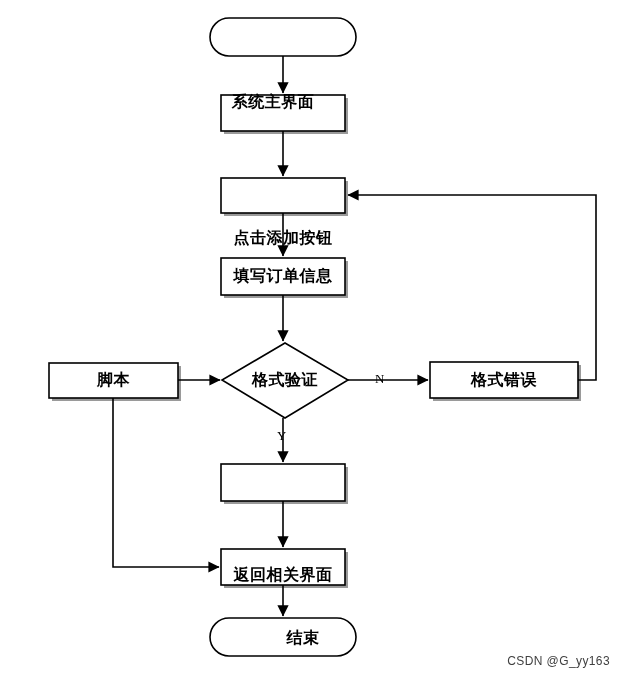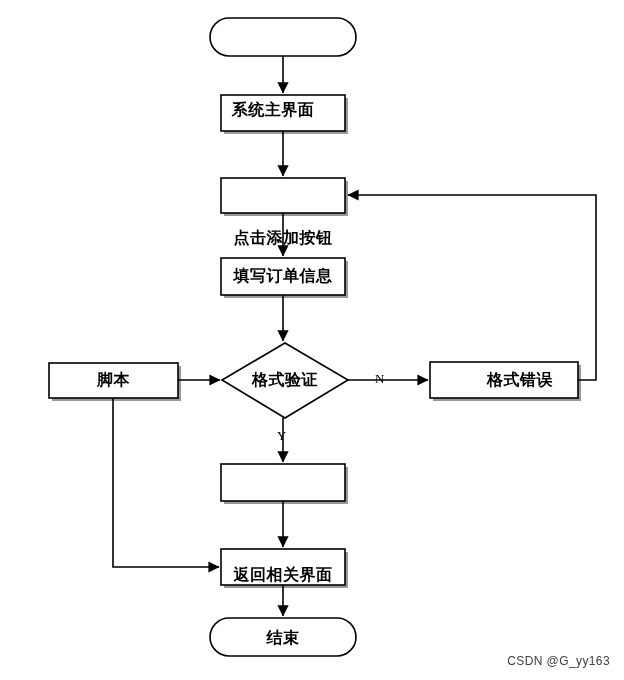--- a/index.html
+++ b/index.html
@@ -120,36 +120,36 @@
 
       <rect x="221" y="464" width="124" height="37"></rect>
 
       <rect x="221" y="549" width="124" height="36"></rect>
 
       <rect x="210" y="618" width="146" height="38" rx="19" ry="19"></rect>
     </g>
   </svg>
 
 
-  <div class="node-label" style="left:221px; top:92px; width:104px; height:36px;">系统主界面</div>
+  <div class="node-label" style="left:221px; top:84px; width:104px; height:36px;">系统主界面</div>
 
   <div class="node-label" style="left:221px; top:178px; width:124px; height:35px;margin-top:43px;">点击添加按钮</div>
 
   <div class="node-label" style="left:221px; top:258px; width:124px; height:37px;border-radius:10px;">填写订单信息</div>
 
   <div class="node-label" style="left:49px; top:363px; width:129px; height:35px;">脚本</div>
 
   <div class="node-label" style="left:222px; top:361px; width:126px; height:38px;">格式验证</div>
 
-  <div class="node-label" style="left:430px; top:362px; width:148px; height:36px;padding-left:16px;">格式错误</div>
+  <div class="node-label" style="left:430px; top:362px; width:148px; height:36px;">格式错误</div>
 
 
   <div class="node-label" style="left:221px; top:549px; width:124px; height:52px;">返回相关界面</div>
 
-  <div class="node-label" style="left:210px; top:618px; width:146px; height:40px;">结束</div>
+  <div class="node-label" style="left:210px; top:618px; width:146px; height:40px;padding-left:20px;">结束</div>
 
   <div class="edge-label" style="left:375px; top:371px;">N</div>
 
   <div class="edge-label" style="left:277px; top:428px;">Y</div>
 
   <div id="watermark">CSDN @G_yy163</div>
 
 </div>
 
 </body></html>

